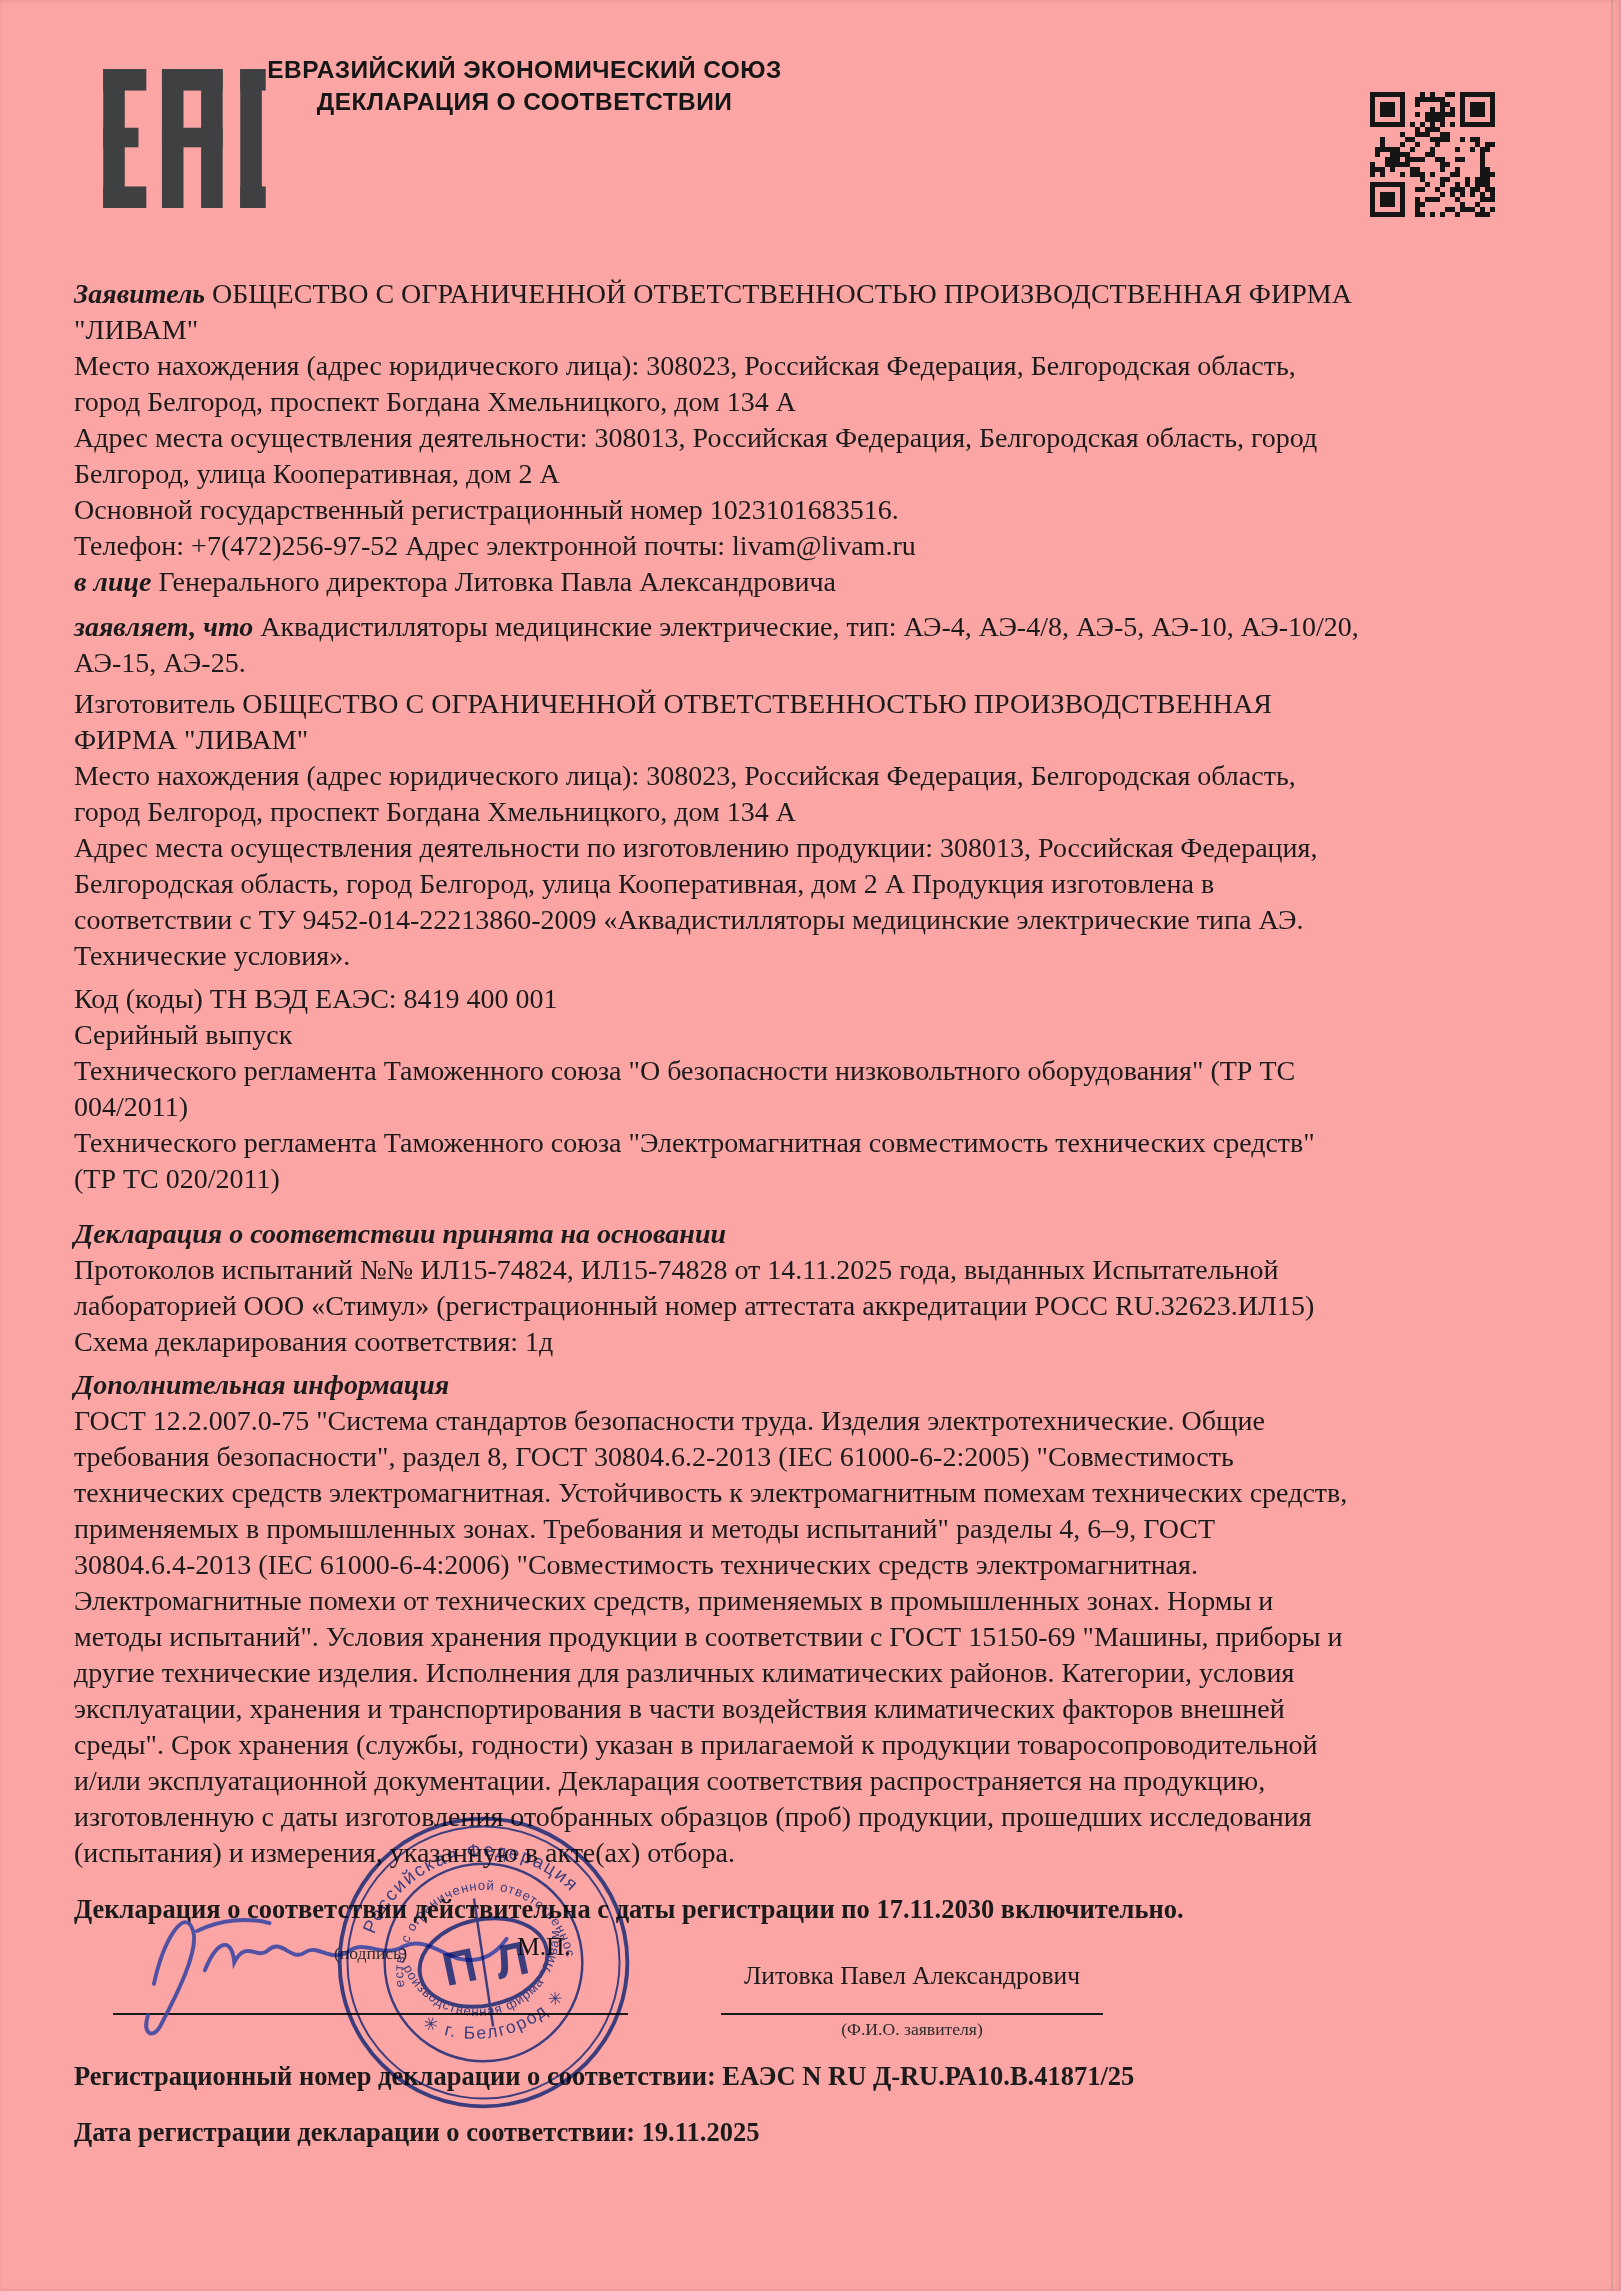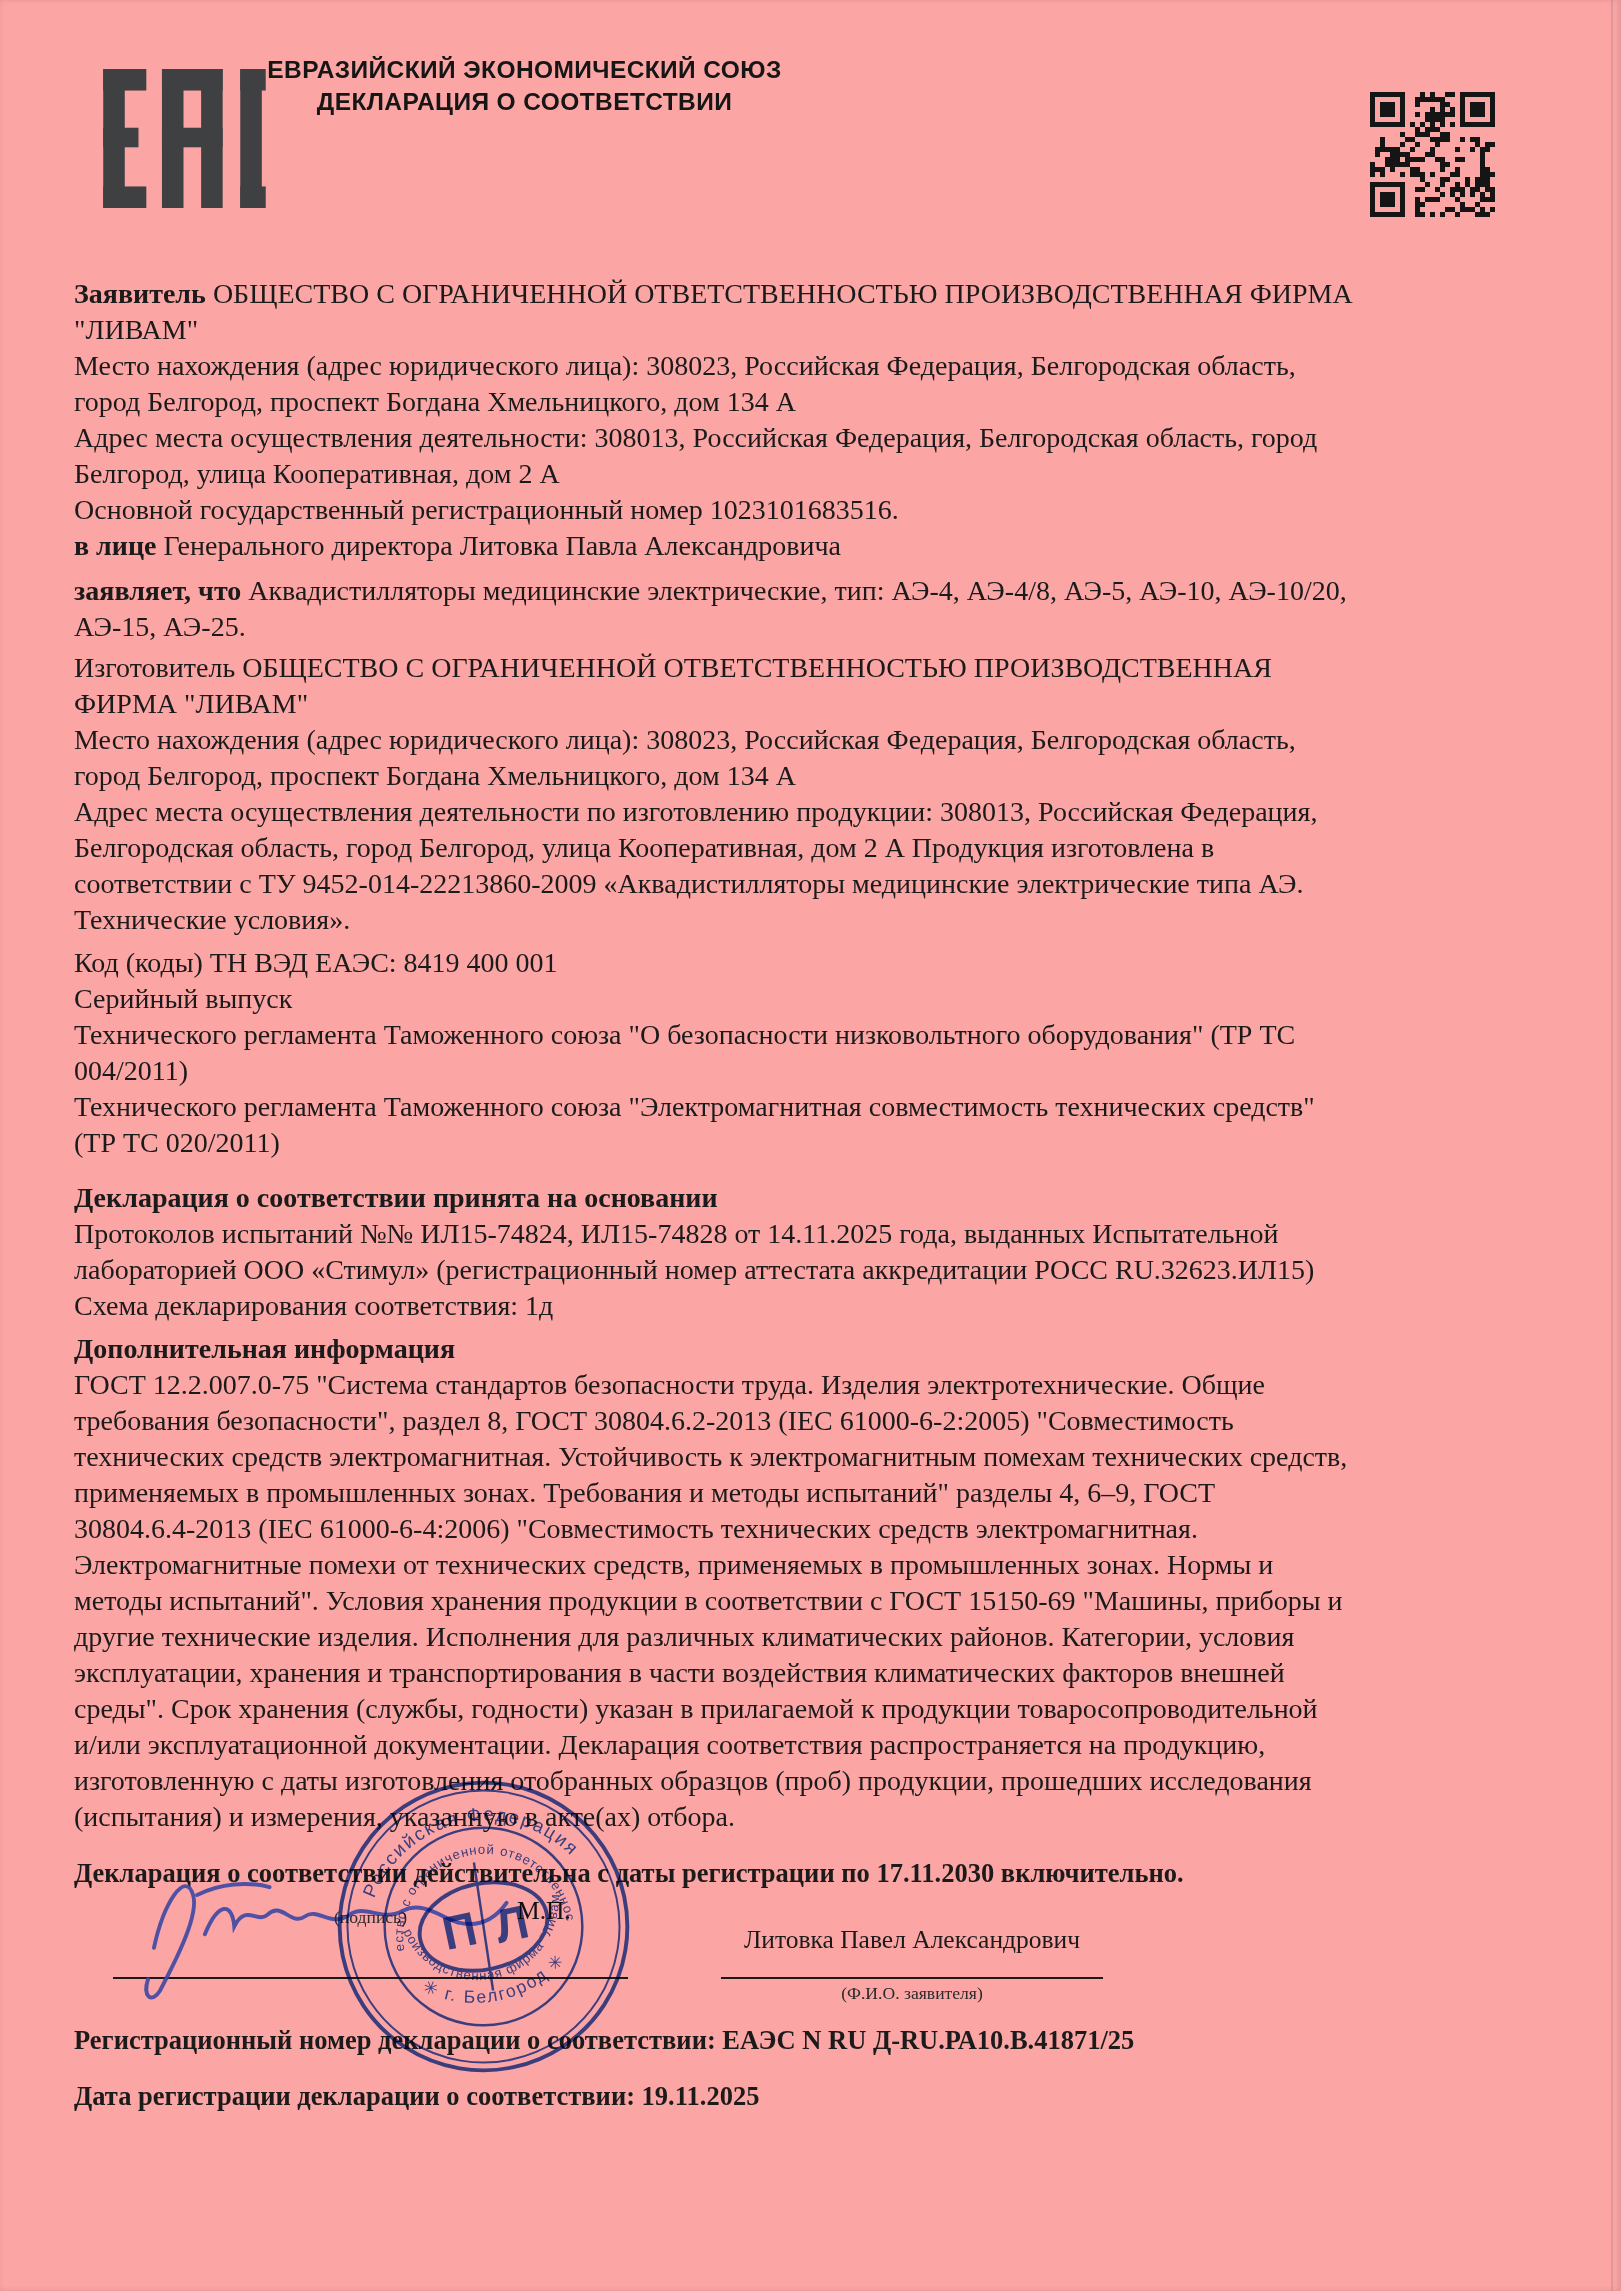--- a/index.html
+++ b/index.html
@@ -23,21 +23,21 @@
   }
   .qr{position:absolute;right:116px;top:82px;width:145px;height:145px;}
   .body-text{
     position:absolute;left:74px;top:276px;width:1476px;
   }
   .para{
     font-size:28px;line-height:36px;
     white-space:pre-wrap;
     margin:0;
   }
-  .para .b{font-weight:700;}
+  .para .b{font-weight:700;font-style:italic;}
   .sig-zone{position:relative;margin-top:21.6px;}
   .validity{
     font-size:26.5px;line-height:33px;font-weight:700;white-space:pre-wrap;
   }
   .sig-row{
     display:flex;align-items:flex-end;
     margin-top:11px;
   }
   .sig-col-left{
     position:relative;width:515px;margin-left:39px;
@@ -389,20 +389,21 @@
 
   <div class="body-text">
     <div id="body-paragraphs">
         <div class="para"><span class="b">Заявитель</span><span> ОБЩЕСТВО С ОГРАНИЧЕННОЙ ОТВЕТСТВЕННОСТЬЮ ПРОИЗВОДСТВЕННАЯ ФИРМА
 "ЛИВАМ"</span></div>
         <div class="para"><span>Место нахождения (адрес юридического лица): 308023, Российская Федерация, Белгородская область,
 город Белгород, проспект Богдана Хмельницкого, дом 134 А</span></div>
         <div class="para"><span>Адрес места осуществления деятельности: 308013, Российская Федерация, Белгородская область, город
 Белгород, улица Кооперативная, дом 2 А</span></div>
         <div class="para"><span>Основной государственный регистрационный номер 1023101683516.</span></div>
+        <div class="para"><span>Телефон: +7(472)256-97-52 Адрес электронной почты: livam@livam.ru</span></div>
         <div class="para"><span class="b">в лице</span><span> Генерального директора Литовка Павла Александровича</span></div>
         <div class="para" style="margin-top: 8.8px;"><span class="b">заявляет, что</span><span> Аквадистилляторы медицинские электрические, тип: АЭ-4, АЭ-4/8, АЭ-5, АЭ-10, АЭ-10/20,
 АЭ-15, АЭ-25.</span></div>
         <div class="para" style="margin-top: 4.9px;"><span>Изготовитель ОБЩЕСТВО С ОГРАНИЧЕННОЙ ОТВЕТСТВЕННОСТЬЮ ПРОИЗВОДСТВЕННАЯ
 ФИРМА "ЛИВАМ"</span></div>
         <div class="para"><span>Место нахождения (адрес юридического лица): 308023, Российская Федерация, Белгородская область,
 город Белгород, проспект Богдана Хмельницкого, дом 134 А</span></div>
         <div class="para"><span>Адрес места осуществления деятельности по изготовлению продукции: 308013, Российская Федерация,
 Белгородская область, город Белгород, улица Кооперативная, дом 2 А Продукция изготовлена в
 соответствии с ТУ 9452-014-22213860-2009 «Аквадистилляторы медицинские электрические типа АЭ.

